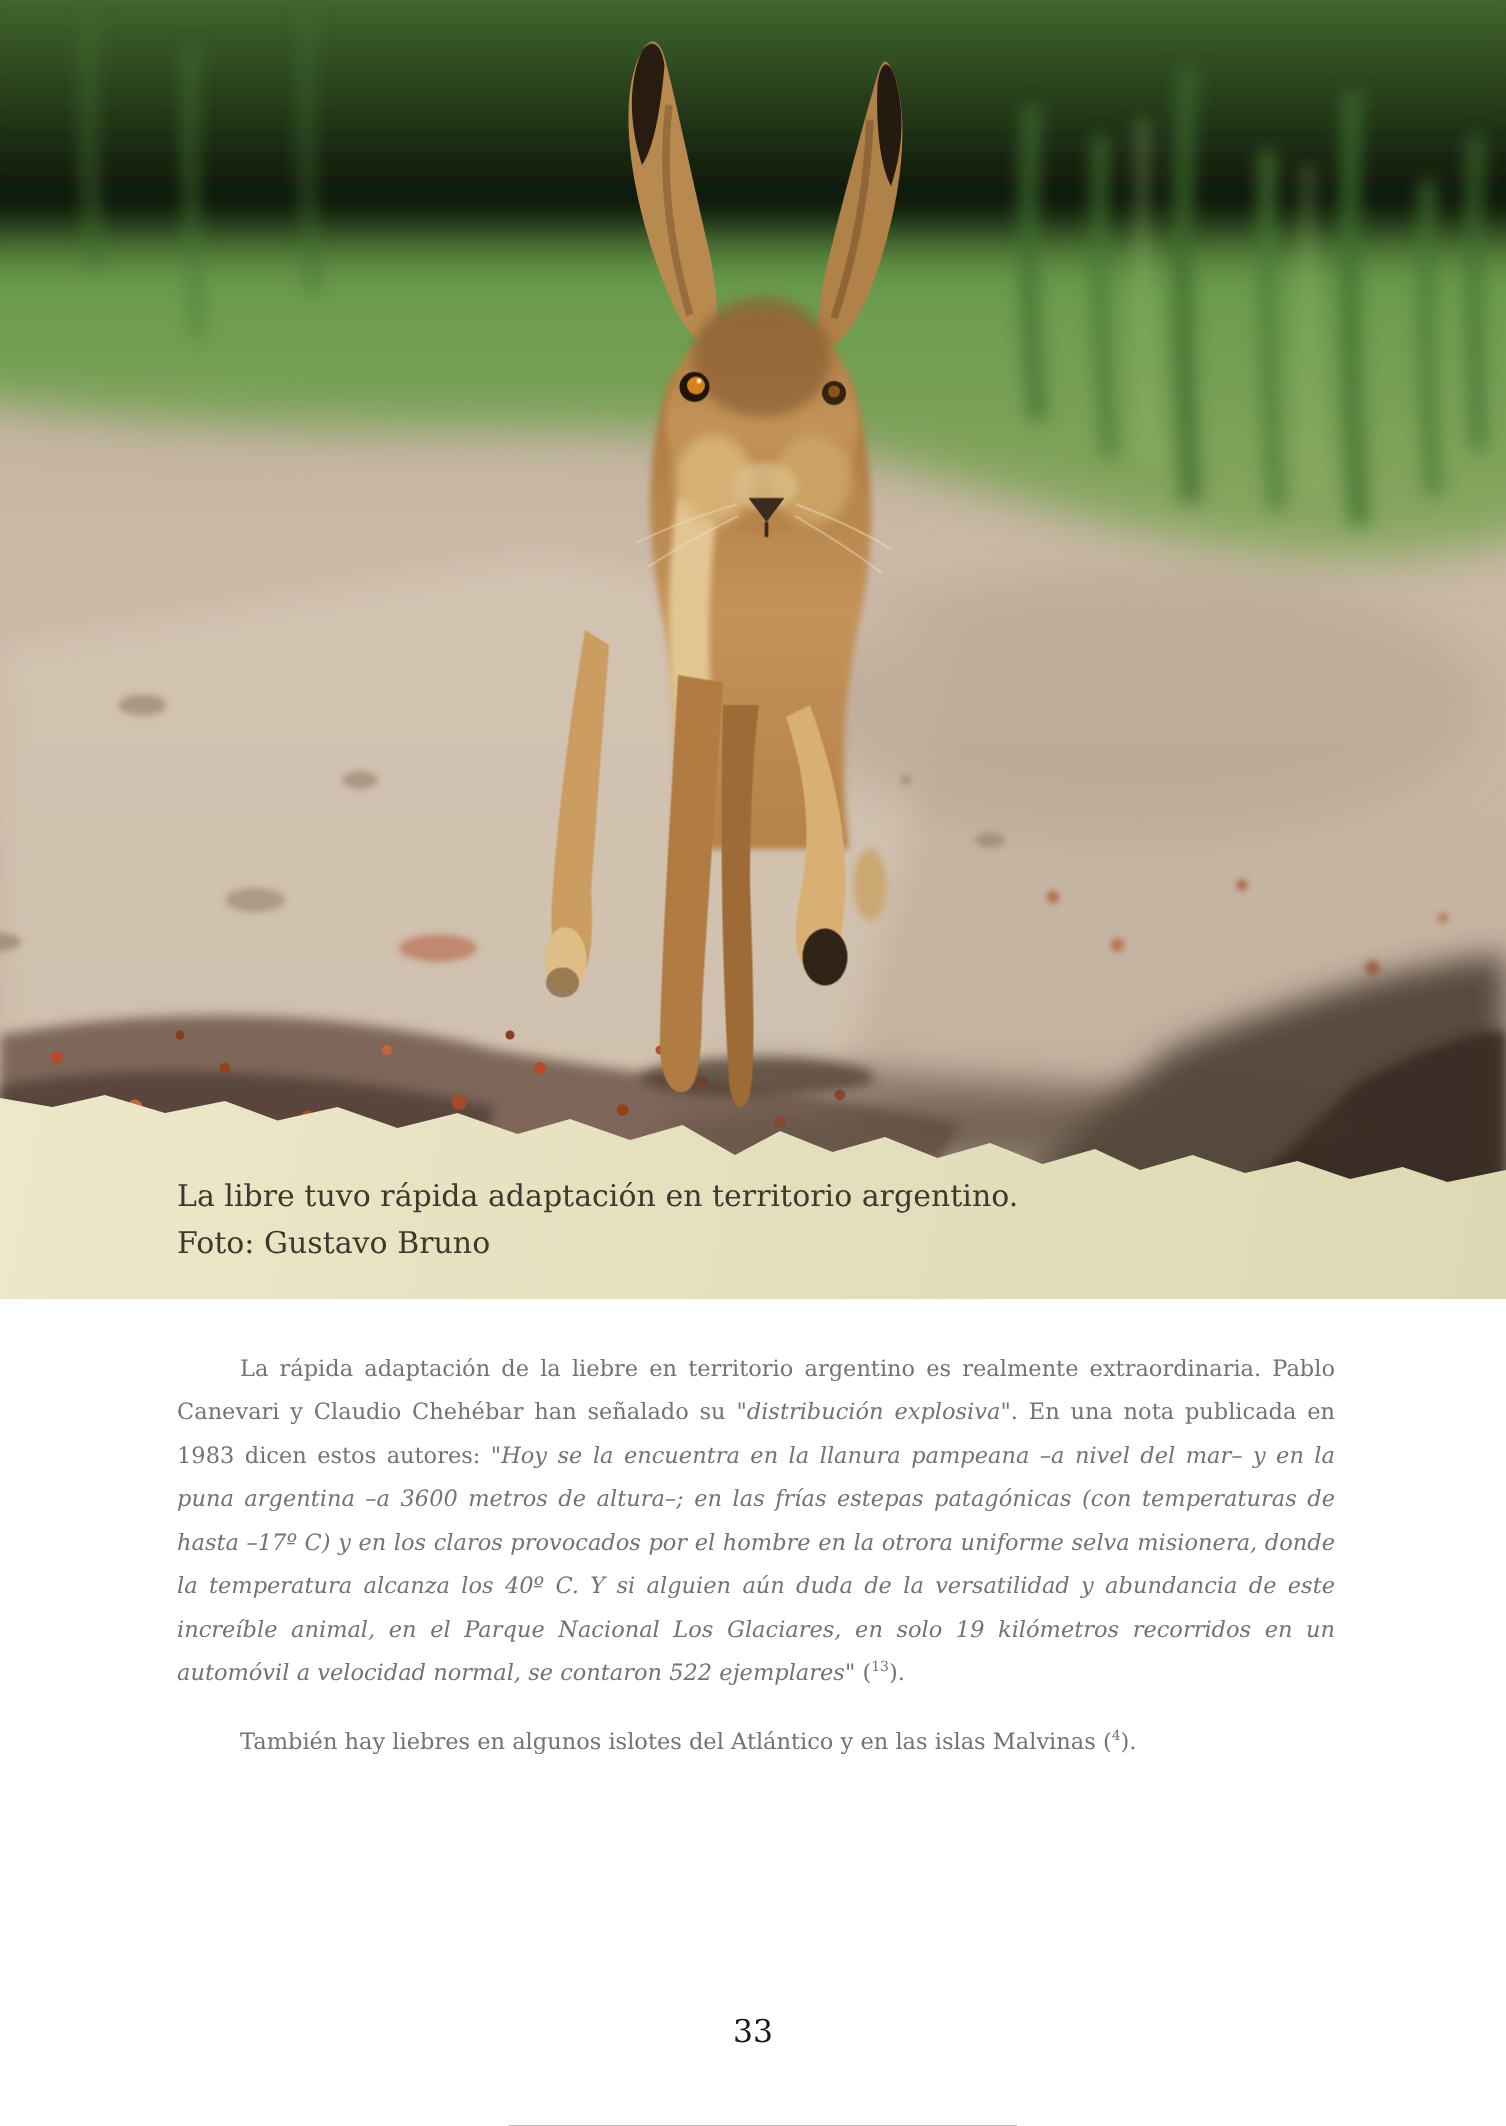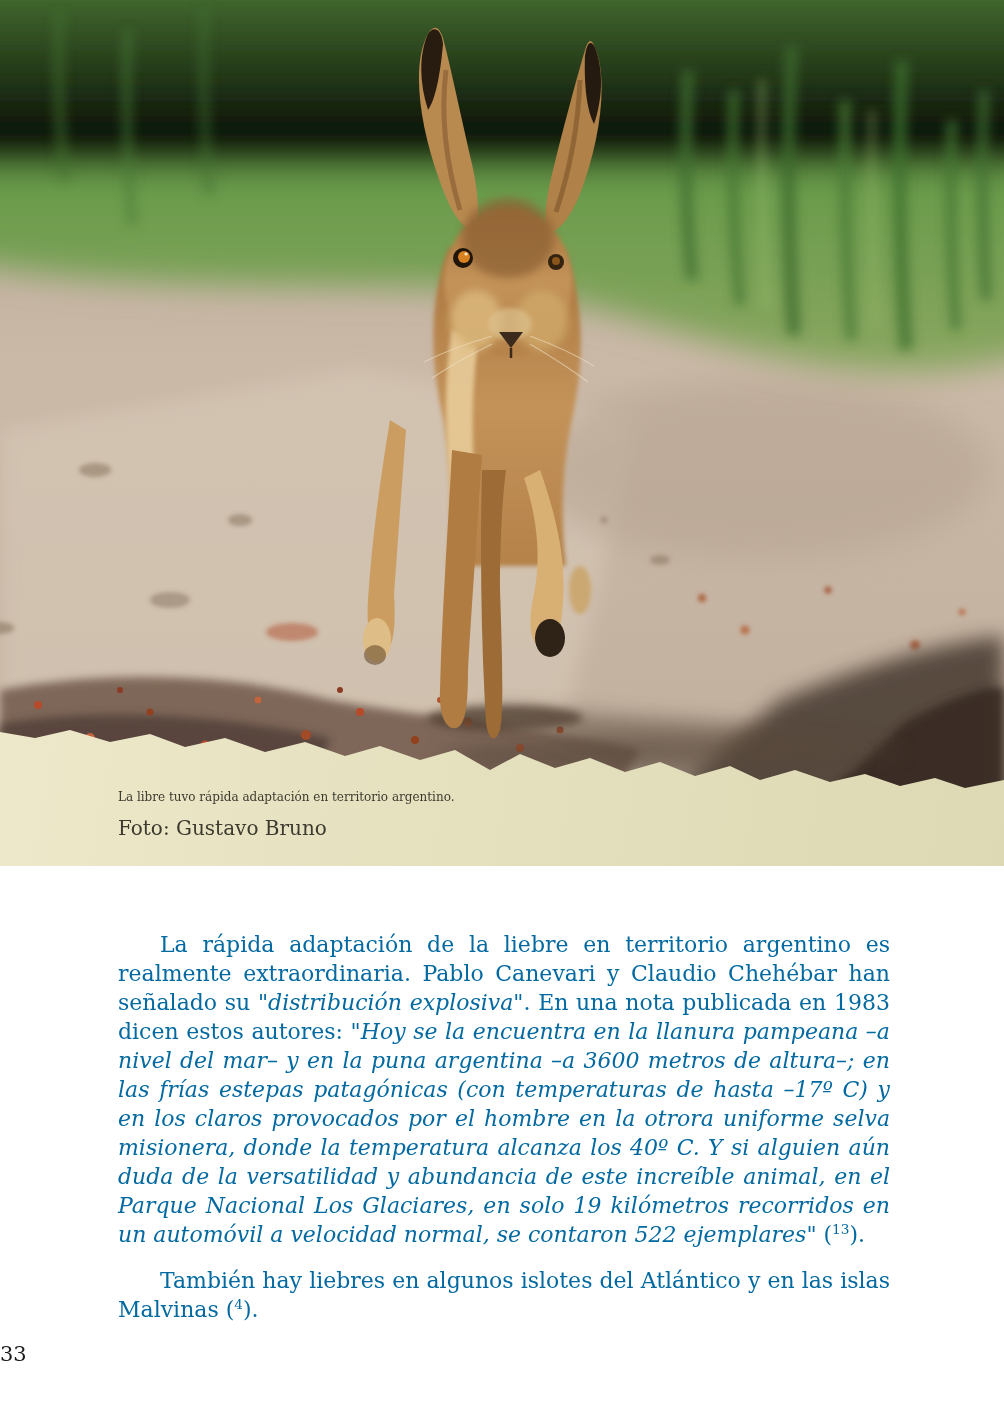--- a/index.html
+++ b/index.html
@@ -19,34 +19,33 @@
     clip-path:polygon(
       0px 32px,35px 38px,70px 30px,110px 42px,150px 34px,185px 47px,
       225px 38px,265px 52px,305px 42px,345px 56px,380px 46px,420px 60px,
       455px 50px,490px 70px,520px 54px,555px 68px,590px 58px,625px 72px,
       660px 62px,695px 76px,730px 66px,760px 80px,795px 70px,830px 82px,
       865px 74px,900px 86px,935px 78px,965px 88px,1004px 80px,
       1004px 166px,0px 166px);
     z-index:3;
   }
   .caption-inner{position:absolute;left:118px;top:82px;color:#3c3a2f;}
-  .cap-line1{font-size:12px;line-height:31px;}
+  .cap-line1{font-size:20px;line-height:31px;}
   .cap-line2{font-size:20px;line-height:31px;}
   .body-text{
     position:absolute;left:118px;top:898px;width:772px;
-    font-size:22px;line-height:29px;color:#0369a1;
+    font-size:15px;line-height:29px;color:#737373;
     text-align:justify;
-    margin-top:32px;
   }
   .body-text p{margin:0 0 17px 0;text-indent:42px;}
   .it{font-style:italic;}
   sup{font-size:62%;line-height:0;vertical-align:super;}
   .page-number{
     position:absolute;left:0;top:1342px;width:1004px;
-    font-size:21px;color:#1a1a1a;
+    text-align:center;font-size:21px;color:#1a1a1a;
   }
 </style>
 </head>
 <body>
 
 <div class="page">
 
   <div class="photo">
     <svg width="1004" height="820" viewBox="0 0 1004 820" xmlns="http://www.w3.org/2000/svg">
       <defs>

